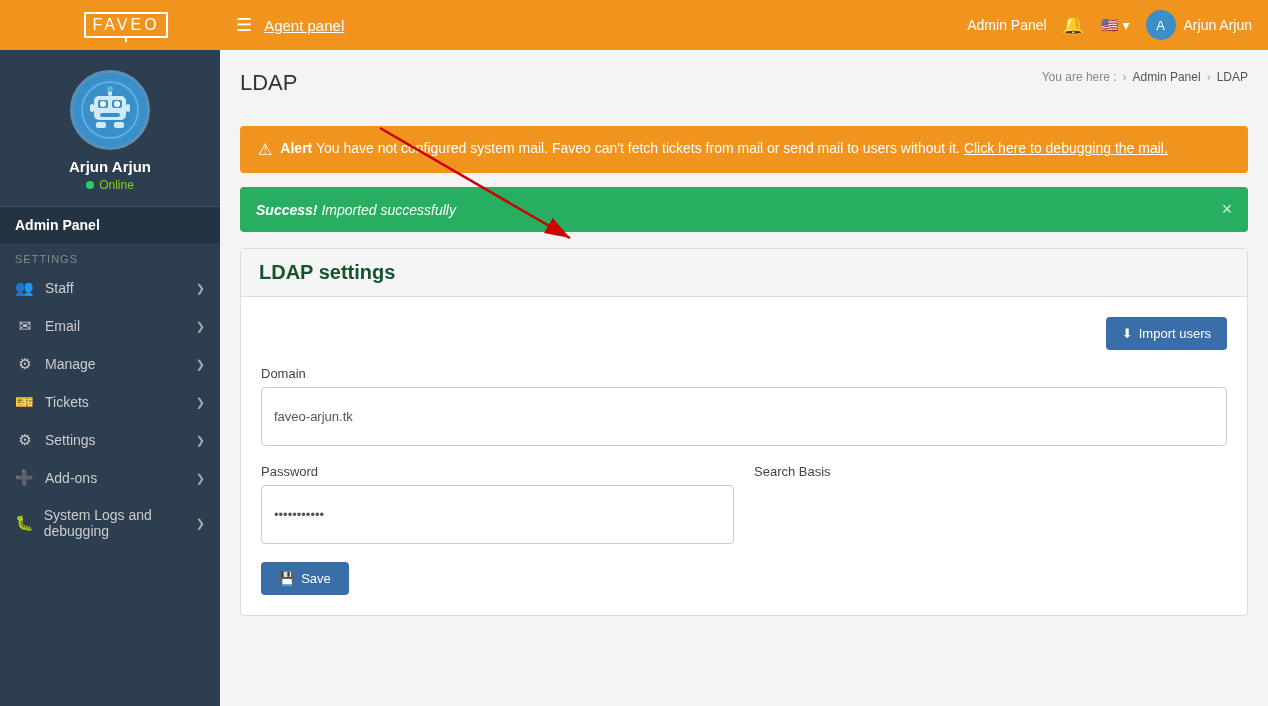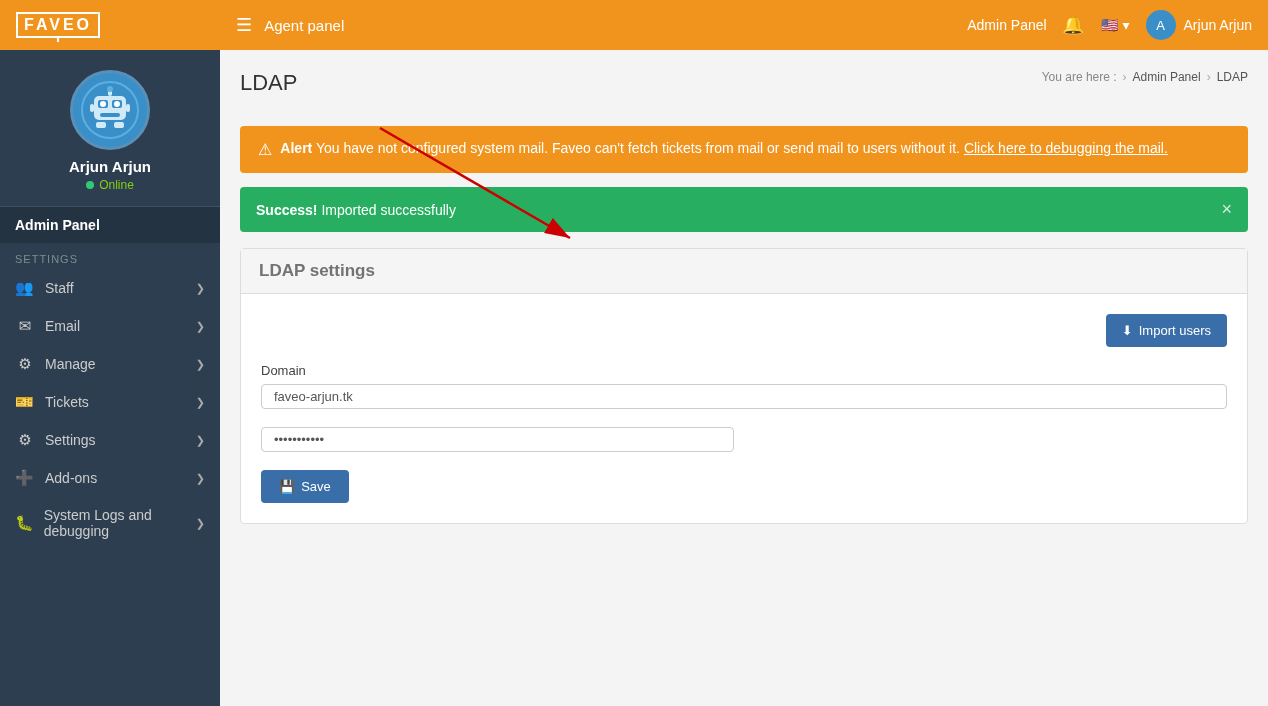--- a/index.html
+++ b/index.html
@@ -14,44 +14,45 @@
       padding: 0 16px;
       color: #fff;
       position: fixed;
       top: 0; left: 0; right: 0;
       z-index: 100;
     }
     .top-nav .logo {
       width: 220px;
       display: flex;
       align-items: center;
-      font-weight: bold;
+      font-weight: normal;
       font-size: 22px;
       letter-spacing: 2px;
+      justify-content: center;
     }
     .logo-box {
       border: 2px solid #fff;
       padding: 2px 6px;
       font-size: 16px;
       letter-spacing: 3px;
       position: relative;
     }
     .logo-box::after {
       content: '';
       display: block;
       position: absolute;
       bottom: -6px;
       left: 50%;
       transform: translateX(-50%);
       width: 2px;
       height: 6px;
       background: #fff;
     }
     .hamburger-icon { font-size: 18px; margin-right: 12px; cursor: pointer; }
-    .agent-panel-label { font-size: 15px; }
+    .agent-panel-label { font-size: 15px; text-decoration: underline; }
     .top-nav-right { margin-left: auto; display: flex; align-items: center; gap: 16px; }
     .admin-panel-link { color: #fff; font-size: 14px; }
     .bell-icon { font-size: 18px; }
     .flag-btn { display: flex; align-items: center; gap: 4px; cursor: pointer; }
     .user-btn { display: flex; align-items: center; gap: 8px; cursor: pointer; }
     .avatar-small {
       width: 30px; height: 30px; border-radius: 50%;
       background: #3a8fc8;
       display: flex; align-items: center; justify-content: center;
       color: #fff; font-size: 13px;
@@ -136,37 +137,38 @@
     
     .success-box {
       background: #27ae60;
       border-radius: 4px;
       padding: 12px 16px;
       color: #fff;
       margin-bottom: 16px;
       display: flex;
       align-items: center;
       justify-content: space-between;
+      font-style: italic;
     }
     .success-label { font-weight: bold; }
     .close-btn { cursor: pointer; font-size: 18px; color: #fff; opacity: 0.8; }
 
     
     .card {
       background: #fff;
       border: 1px solid #ddd;
       border-radius: 4px;
     }
     .card-header {
       background: #f5f5f5;
       border-bottom: 1px solid #ddd;
       padding: 12px 18px;
-      font-size: 17px;
+      font-size: 20px;
       font-weight: 600;
-      color: #737373;
+      color: #14532d;
     }
     .card-body { padding: 20px; }
 
     
     .import-users-btn {
       background: #3a6ea8;
       color: #fff;
       border: none;
       padding: 9px 16px;
       border-radius: 4px;
@@ -183,21 +185,21 @@
     .form-row {
       display: flex;
       gap: 20px;
       margin-bottom: 18px;
       clear: both;
     }
     .form-group { flex: 1; }
     .form-label { display: block; font-size: 13px; color: #444; margin-bottom: 6px; font-weight: 500; }
     .form-control {
       width: 100%;
-      padding: 4px 12px;
+      padding: 21px 12px;
       border: 1px solid #ccc;
       border-radius: 4px;
       font-size: 13px;
       color: #555;
       background: #fff;
     }
 
     
     .save-btn {
       background: #3a6ea8;
@@ -368,23 +370,25 @@
 
       <div class="form-row">
         <div class="form-group">
           <label class="form-label">Domain</label>
           <input class="form-control" type="text" value="faveo-arjun.tk" style="">
         </div>
       </div>
 
       <div class="form-row">
         <div class="form-group">
+          <label class="form-label">Password</label>
           <input class="form-control" type="password" value="arjun123!@#" style="">
         </div>
         <div class="form-group">
+          <label class="form-label">Search Basis</label>
         </div>
       </div>
 
       <button class="save-btn">
         <span>💾</span>
         <span>Save</span>
       </button>
     </div>
   </div>
 </main>

